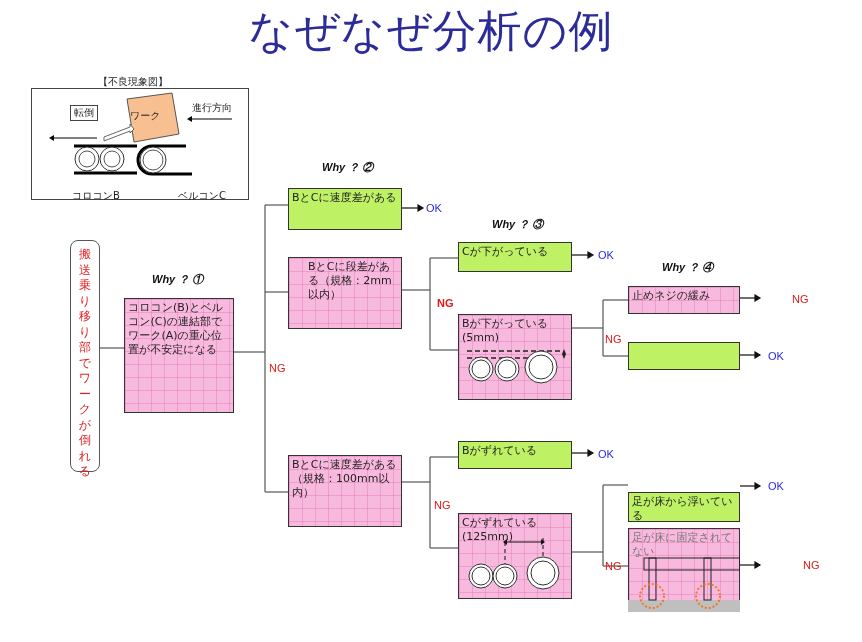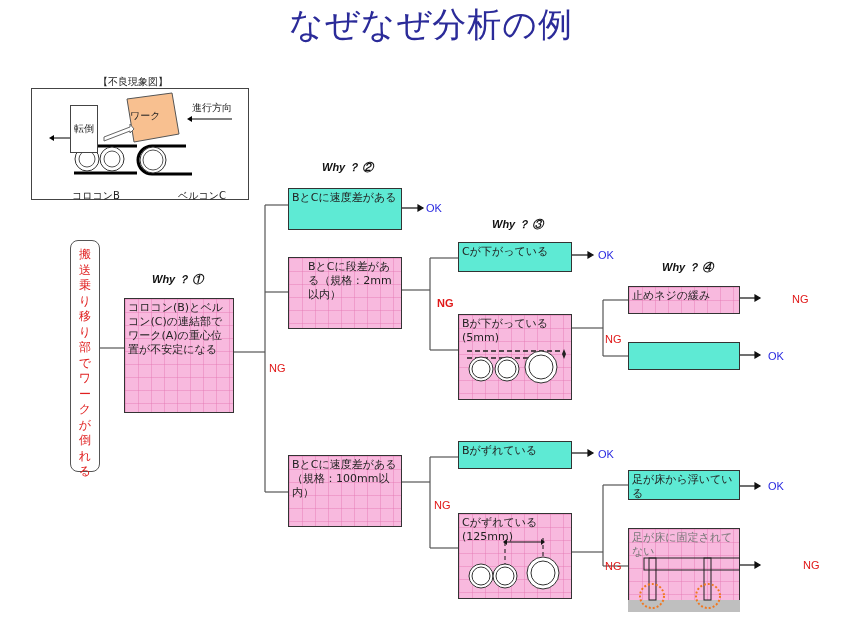--- a/index.html
+++ b/index.html
@@ -1,20 +1,20 @@
 <!DOCTYPE html>
 <html><head>
 <meta charset="utf-8">
 <style>
   html, body { margin:0; padding:0; background:#ffffff; }
   body { width:862px; height:642px; position:relative; overflow:hidden; font-family:"DejaVu Sans", sans-serif; color:#222; }
   .abs { position:absolute; }
-  .title { left:0; top:2px; width:862px; text-align:center; font-size:34px; color:#2b2b99; letter-spacing:1px; }
+  .title { left:0; top:2px; width:862px; text-align:center; font-size:44px; color:#2b2b99; letter-spacing:1px; }
   .why { font-family:"Liberation Sans", sans-serif; font-weight:bold; font-size:11px; color:#111; white-space:pre;font-style:italic; }
-  .box { position:absolute; border:1px solid #333; box-sizing:border-box; font-size:11px; line-height:14px; padding:2px 3px; background:#5eead4; }
+  .box { position:absolute; border:1px solid #333; box-sizing:border-box; font-size:11px; line-height:14px; padding:2px 3px; background:#bef264; }
   .pink { background-color:#f8b9de;
     background-image:
       linear-gradient(to right, rgba(230,120,180,0.45) 1px, transparent 1px),
       linear-gradient(to bottom, rgba(230,120,180,0.45) 1px, transparent 1px);
     background-size:13px 13px; }
   .ok { font-family:"Liberation Sans", sans-serif; font-size:11px; color:#2a2ae0; }
   .ng { font-family:"Liberation Sans", sans-serif; font-size:11px; color:#e01818;padding-left:29px; }
   .vtext { left:70px; top:240px; width:30px; height:232px; border:1px solid #555; border-radius:8px; box-sizing:border-box; color:#e02020; font-size:12px; line-height:15.5px; text-align:center; padding-top:6px; }
   .vtext span { display:block; }
   svg.lines { position:absolute; left:0; top:0; }
@@ -92,21 +92,21 @@
 
     <polygon points="95,10 140,4 147,45 102,53" fill="#f8c090" stroke="#555"></polygon>
 
     <polygon points="72,48 98,38 98,35 102,40 98,44 98,42 72,52" fill="#fff" stroke="#666"></polygon>
     <line x1="22" y1="49" x2="65" y2="49" stroke="#000"></line>
     <polygon points="22,46 17,49 22,52" fill="#000"></polygon>
 
     <line x1="160" y1="30" x2="200" y2="30" stroke="#000"></line>
     <polygon points="160,27 155,30 160,33" fill="#000"></polygon>
   </svg>
-  <div class="abs fig-label" style="left:38px;top:16px;border:1px solid #444;padding:16px 3px;background:#fff;font-family:Liberation Serif, serif;">転倒</div>
+  <div class="abs fig-label" style="left:38px;top:16px;border:1px solid #444;padding:0 3px;background:#fff;font-family:Liberation Serif, serif;">転倒</div>
   <div class="abs fig-label" style="left:98px;top:20px;">ワーク</div>
   <div class="abs fig-label" style="left:160px;top:12px;">進行方向</div>
   <div class="abs fig-label" style="left:40px;top:100px;">コロコンB</div>
   <div class="abs fig-label" style="left:146px;top:100px;">ベルコンC</div>
 </div>
 
 <div class="abs vtext" id="problem-box">
     <span>搬</span>
     <span>送</span>
     <span>乗</span>
@@ -198,21 +198,21 @@
 <div class="box pink" style="left:628px;top:286px;width:112px;height:28px;">
   <span>止めネジの緩み</span>
 </div>
 <div class="abs ng" style="left:763px;top:293px;">NG</div>
 
 <div class="box" style="left:628px;top:342px;width:112px;height:28px;">
   <span></span>
 </div>
 <div class="abs ok" style="left:768px;top:350px;">OK</div>
 
-<div class="box" style="left:628px;top:470px;width:112px;height:30px;">
+<div class="box" style="left:628px;top:492px;width:112px;height:30px;">
   <span>足が床から浮いている</span>
 </div>
 <div class="abs ok" style="left:768px;top:480px;">OK</div>
 
 <div class="box pink" style="left:628px;top:528px;width:112px;height:84px;color:#777;">
   <span>足が床に固定されてない</span>
   <svg width="112" height="84" style="position:absolute;left:-1px;top:-1px;">
     <rect x="0" y="72" width="112" height="12" fill="#bfbfbf"></rect>
     <rect x="16" y="30" width="96" height="12" fill="none" stroke="#222"></rect>
     <rect x="21" y="30" width="7" height="42" fill="none" stroke="#222"></rect>

